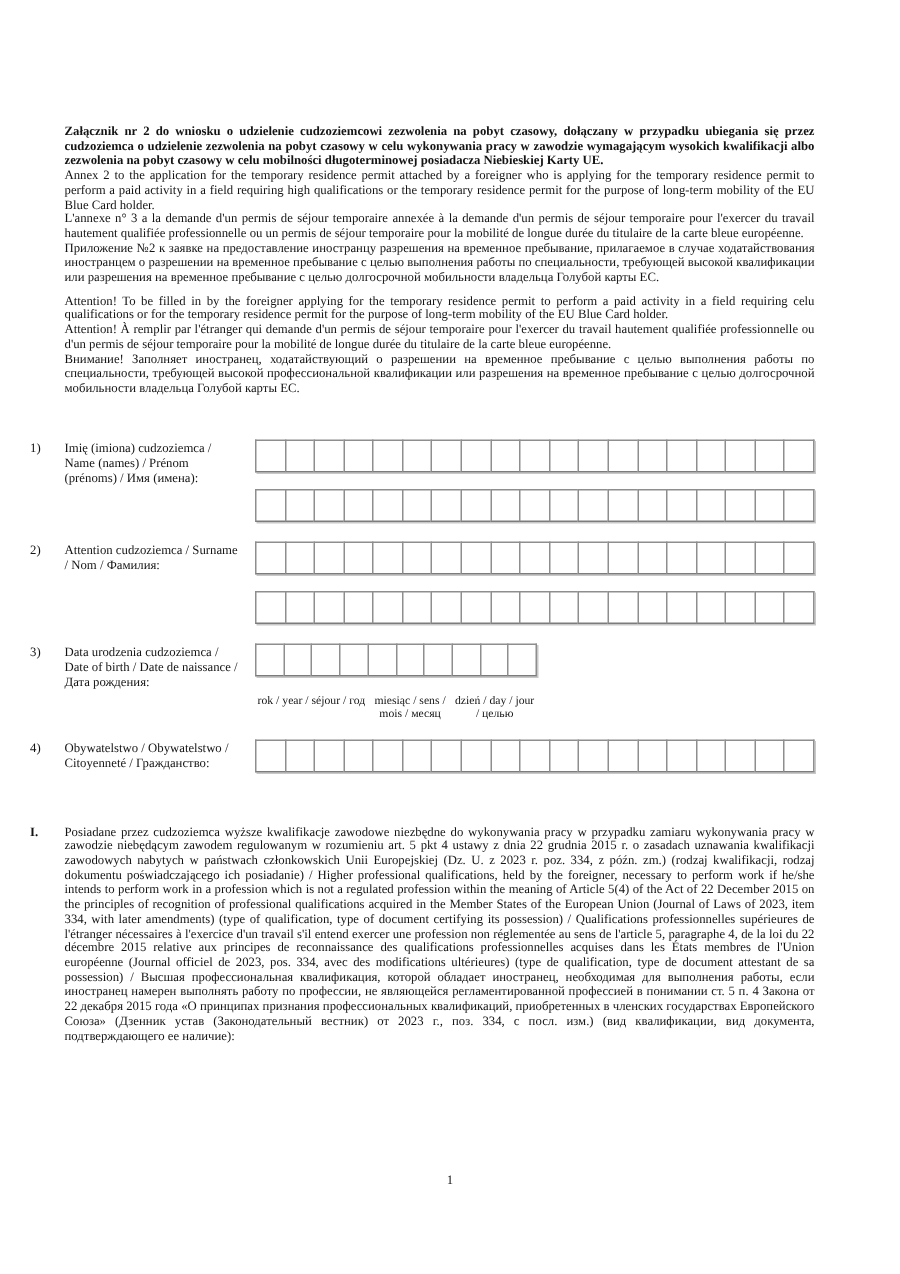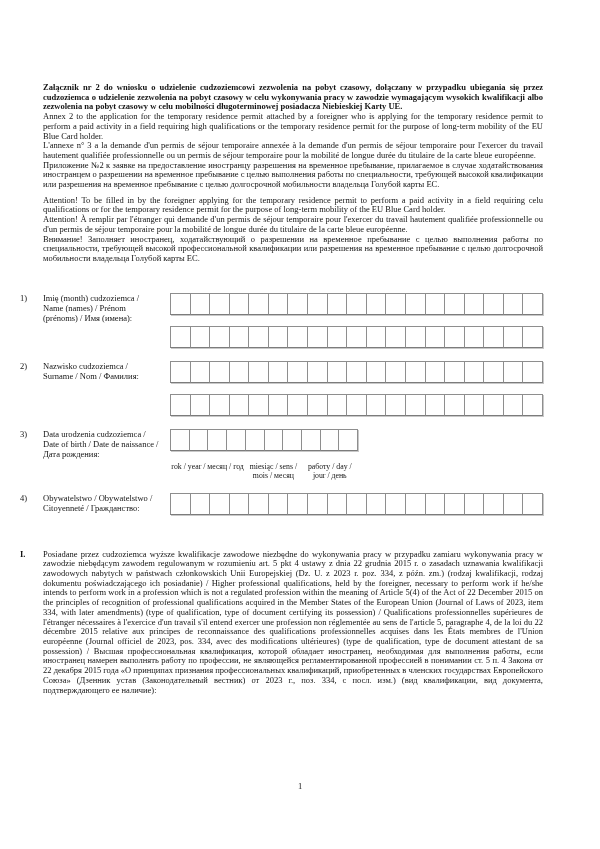--- a/index.html
+++ b/index.html
@@ -119,21 +119,21 @@
   <div class="gap-s"></div>
 
   <p class="para">Attention! To be filled in by the foreigner applying for the temporary residence permit to perform a paid activity in a field requiring celu qualifications or for the temporary residence permit for the purpose of long-term mobility of the EU Blue Card holder.</p>
   <p class="para">Attention! À remplir par l'étranger qui demande d'un permis de séjour temporaire pour l'exercer du travail hautement qualifiée professionnelle ou d'un permis de séjour temporaire pour la mobilité de longue durée du titulaire de la carte bleue européenne.</p>
   <p class="para">Внимание! Заполняет иностранец, ходатайствующий о разрешении на временное пребывание с целью выполнения работы по специальности, требующей высокой профессиональной квалификации или разрешения на временное пребывание с целью долгосрочной мобильности владельца Голубой карты ЕС.</p>
 
   <div class="gap-m"></div>
 
   <div class="field">
     <div class="fnum">1)</div>
-    <div class="flabel">Imię (month) cudzoziemca / Name (names) / Prénom (prénoms) / Имя (имена):</div>
+    <div class="flabel">Imię (imiona) cudzoziemca / Name (names) / Prénom (prénoms) / Имя (имена):</div>
     <div class="fboxes">
       <div class="boxrow">
           <span class="cell"></span>
           <span class="cell"></span>
           <span class="cell"></span>
           <span class="cell"></span>
           <span class="cell"></span>
           <span class="cell"></span>
           <span class="cell"></span>
           <span class="cell"></span>
@@ -168,21 +168,21 @@
           <span class="cell"></span>
           <span class="cell"></span>
           <span class="cell"></span>
           <span class="cell"></span>
         </div>
     </div>
   </div>
 
   <div class="field">
     <div class="fnum">2)</div>
-    <div class="flabel">Nazwisko cudzoziemca / Surname / Nom / Фамилия:</div>
+    <div class="flabel">Attention cudzoziemca / Surname / Nom / Фамилия:</div>
     <div class="fboxes">
       <div class="boxrow">
           <span class="cell"></span>
           <span class="cell"></span>
           <span class="cell"></span>
           <span class="cell"></span>
           <span class="cell"></span>
           <span class="cell"></span>
           <span class="cell"></span>
           <span class="cell"></span>
@@ -232,23 +232,23 @@
           <span class="cell"></span>
           <span class="cell"></span>
           <span class="cell"></span>
           <span class="cell"></span>
           <span class="cell"></span>
           <span class="cell"></span>
           <span class="cell"></span>
           <span class="cell"></span>
         </div>
       <div class="datelabels">
-        <span class="dl-year">rok / year / месяц / год</span>
+        <span class="dl-year">rok / year / séjour / год</span>
         <span class="dl-month">miesiąc / sens / mois / месяц</span>
-        <span class="dl-day">работу / day / jour / день</span>
+        <span class="dl-day">dzień / day / jour / целью</span>
       </div>
     </div>
   </div>
 
   <div class="field">
     <div class="fnum">4)</div>
     <div class="flabel">Obywatelstwo / Obywatelstwo / Citoyenneté / Гражданство:</div>
     <div class="fboxes">
       <div class="boxrow">
           <span class="cell"></span>

